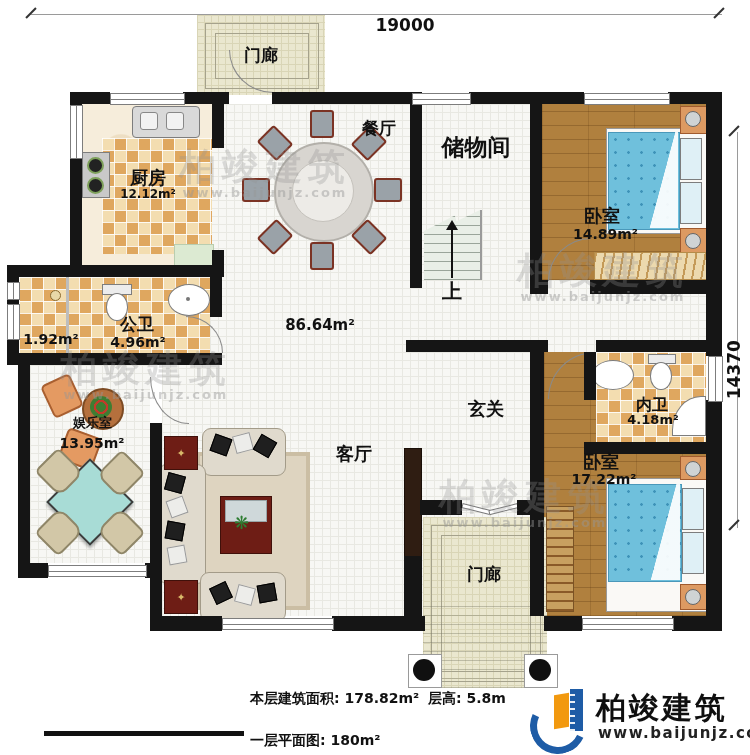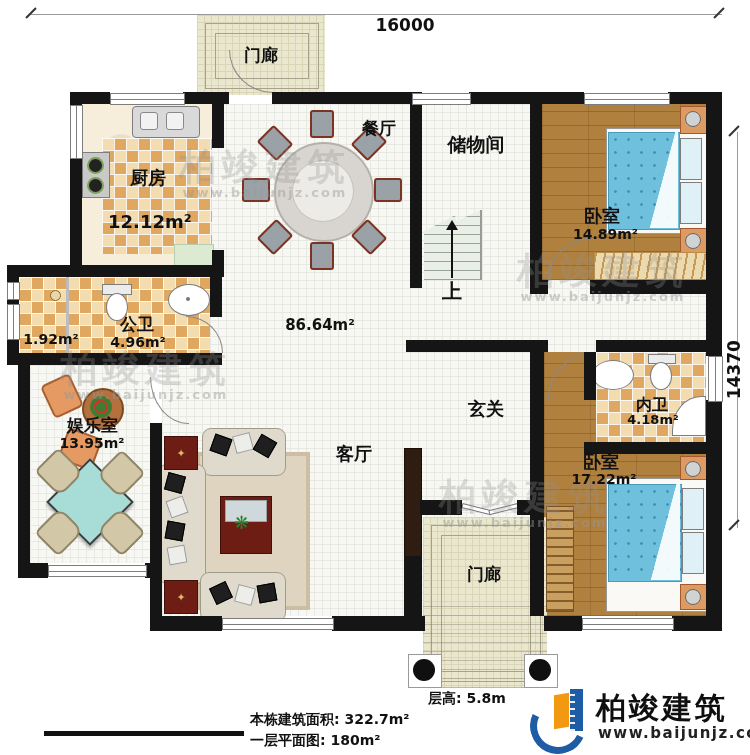--- a/index.html
+++ b/index.html
@@ -52,21 +52,21 @@
   .z2{z-index:2;} .z3{z-index:3;} .z4{z-index:4;} .z5{z-index:5;} .z7{z-index:7;}
 </style>
 </head>
 <body>
 
 <div id="canvas">
 
   <div class="dimline" style="left:30px;top:14px;width:692px;height:1px;"></div>
   <div class="tick" style="left:24px;top:12px;"></div>
   <div class="tick" style="left:712px;top:12px;"></div>
-  <div class="lab" style="left:360px;top:16px;width:90px;font-size:17px;">16000</div>
+  <div class="lab" style="left:360px;top:16px;width:90px;font-size:17px;">19000</div>
 
   <div class="dimline" style="left:737px;top:132px;width:1px;height:396px;"></div>
   <div class="tick" style="left:727px;top:130px;"></div>
   <div class="tick" style="left:727px;top:524px;"></div>
   <div class="lab" style="left:690px;top:360px;width:90px;font-size:17px;transform:rotate(-90deg);">14370</div>
 
   <div class="tile" style="left:162px;top:104px;width:544px;height:512px;"></div>
   <div class="marble" style="left:82px;top:104px;width:130px;height:161px;"></div>
   <div class="checker" style="left:102px;top:138px;width:110px;height:116px;"></div>
   <div class="checker" style="left:19px;top:277px;width:191px;height:76px;"></div>
@@ -251,50 +251,50 @@
     <div class="big">柏竣建筑</div>
     <div class="url">www.baijunjz.com</div>
   </div>
   <div class="wm" style="left:420px;top:478px;width:210px;">
     <div class="big">柏竣建筑</div>
     <div class="url">www.baijunjz.com</div>
   </div>
 
   <div class="lab z7" style="left:225px;top:46px;width:72px;font-size:17px;">门廊</div>
   <div class="lab z7" style="left:113px;top:168px;width:70px;font-size:18px;">厨房</div>
-  <div class="lab z7" style="left:108px;top:188px;width:80px;font-size:18px;margin-top:24px;">12.12m²</div>
+  <div class="lab z7" style="left:108px;top:188px;width:80px;font-size:12px;">12.12m²</div>
   <div class="lab z7" style="left:348px;top:119px;width:62px;font-size:17px;">餐厅</div>
-  <div class="lab z7" style="left:438px;top:134px;width:76px;font-size:19px;">储物间</div>
+  <div class="lab z7" style="left:438px;top:134px;width:76px;font-size:23px;">储物间</div>
   <div class="lab z7" style="left:562px;top:206px;width:80px;font-size:18px;">卧室</div>
   <div class="lab z7" style="left:558px;top:226px;width:95px;font-size:14px;">14.89m²</div>
   <div class="lab z7" style="left:102px;top:315px;width:70px;font-size:17px;">公卫</div>
   <div class="lab z7" style="left:98px;top:334px;width:80px;font-size:14px;">4.96m²</div>
   <div class="lab z7" style="left:22px;top:331px;width:58px;font-size:14px;">1.92m²</div>
   <div class="lab z7" style="left:276px;top:317px;width:88px;font-size:15px;">86.64m²</div>
-  <div class="lab z7" style="left:50px;top:416px;width:85px;font-size:17px;">娱乐室</div>
+  <div class="lab z7" style="left:50px;top:416px;width:85px;font-size:13px;">娱乐室</div>
   <div class="lab z7" style="left:48px;top:435px;width:88px;font-size:14px;">13.95m²</div>
   <div class="lab z7" style="left:450px;top:399px;width:72px;font-size:18px;">玄关</div>
   <div class="lab z7" style="left:318px;top:444px;width:72px;font-size:18px;">客厅</div>
   <div class="lab z7" style="left:620px;top:396px;width:64px;font-size:16px;">内卫</div>
   <div class="lab z7" style="left:617px;top:413px;width:72px;font-size:13px;">4.18m²</div>
   <div class="lab z7" style="left:566px;top:452px;width:70px;font-size:18px;">卧室</div>
   <div class="lab z7" style="left:560px;top:471px;width:88px;font-size:14px;">17.22m²</div>
   <div class="lab z7" style="left:448px;top:565px;width:72px;font-size:17px;">门廊</div>
   <div class="lab z7" style="left:434px;top:280px;width:36px;font-size:20px;">上</div>
 
   <div class="abs" style="left:0;top:684px;width:750px;height:71px;">
     <div style="position:absolute;left:44px;top:47px;width:200px;height:5px;background:#111;"></div>
 
+    <div class="lab" style="left:250px;top:6px;font-size:14px;text-align:left;">
+      <span>本层建筑面积:</span>
+      <span>178.82m²</span>
+    </div>
     <div class="lab" style="left:428px;top:6px;font-size:14px;text-align:left;">
       <span>层高:</span>
       <span>5.8m</span>
-    </div>
-    <div class="lab" style="left:250px;top:27px;font-size:14px;text-align:left;">
-      <span>本栋建筑面积:</span>
-      <span>322.7m²</span>
     </div>
     <div class="lab" style="left:250px;top:48px;font-size:14px;text-align:left;">
       <span>一层平面图:</span>
       <span>180m²</span>
     </div>
 
     <div class="abs" style="left:530px;top:2px;width:60px;height:58px;">
       <div class="abs" style="left:0;top:12px;width:42px;height:42px;border:7px solid transparent;border-bottom-color:#1e5ca6;border-left-color:#1e5ca6;border-radius:50%;transform:rotate(-20deg);"></div>
       <div class="abs" style="left:24px;top:8px;width:15px;height:34px;background:#f2990f;transform:skewY(-10deg);"></div>
       <div class="abs" style="left:40px;top:3px;width:13px;height:42px;background:#1e5ca6;background-image:repeating-linear-gradient(0deg,rgba(255,255,255,.9) 0 2px,transparent 2px 7px);background-size:5px 100%;background-repeat:no-repeat;"></div>

